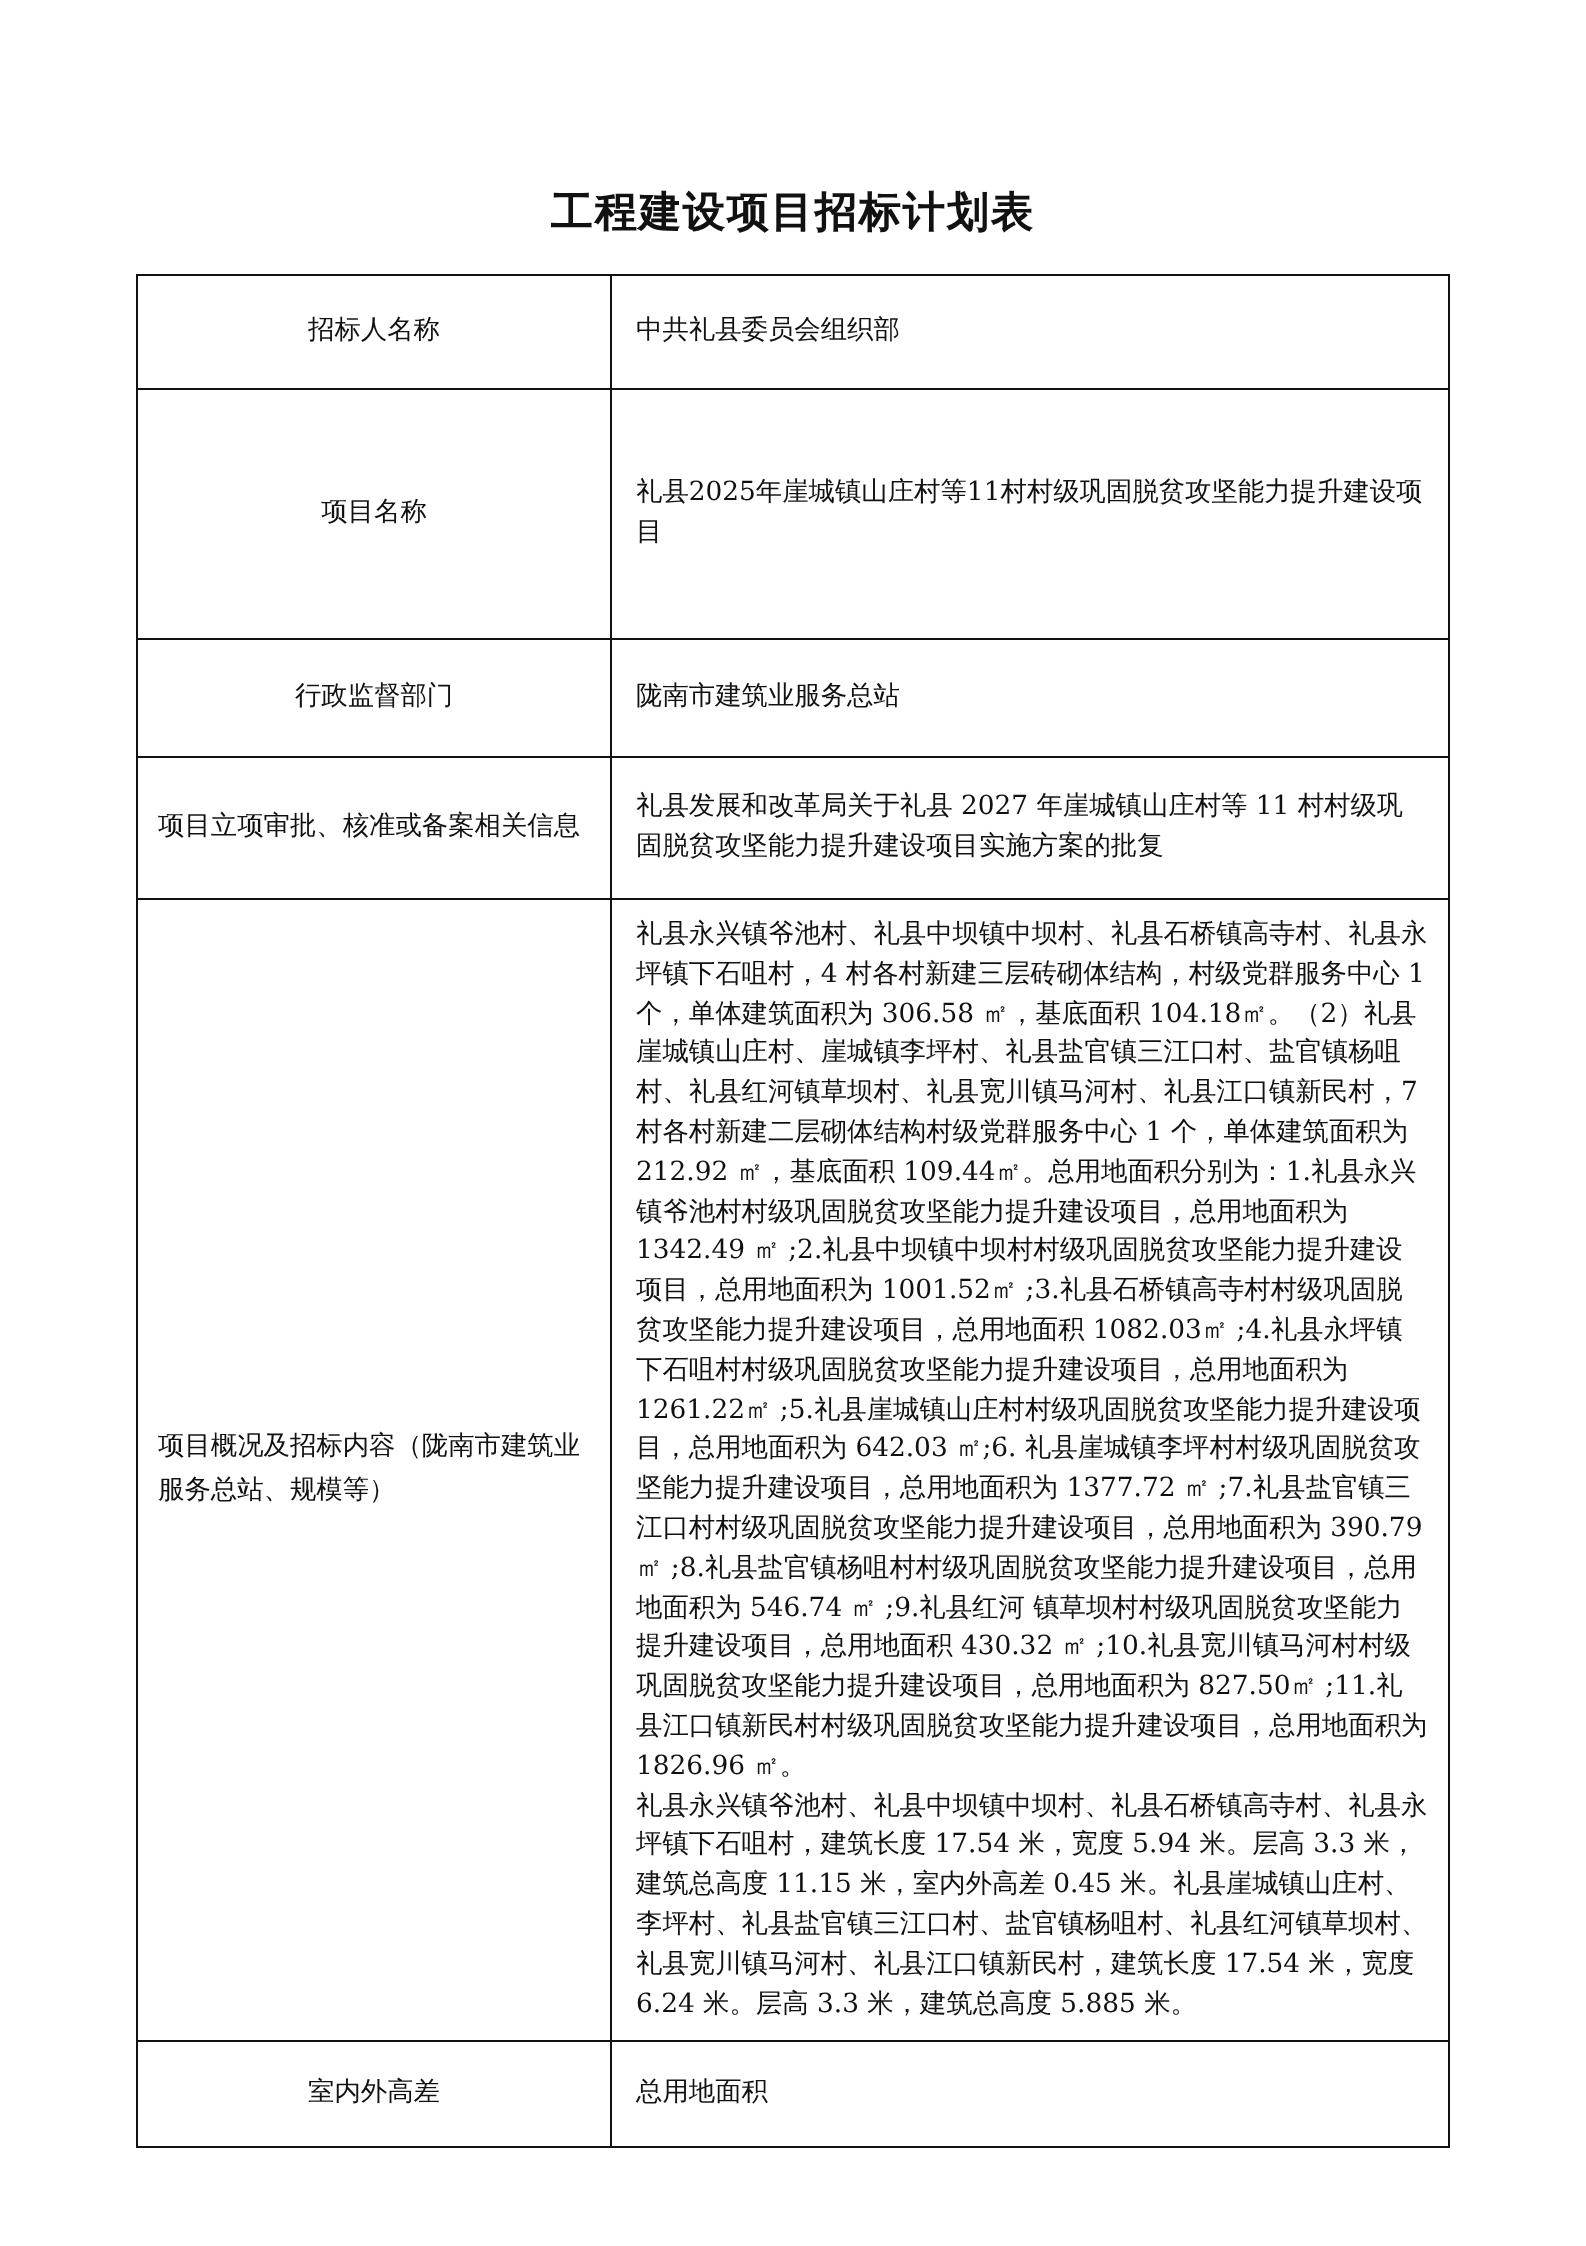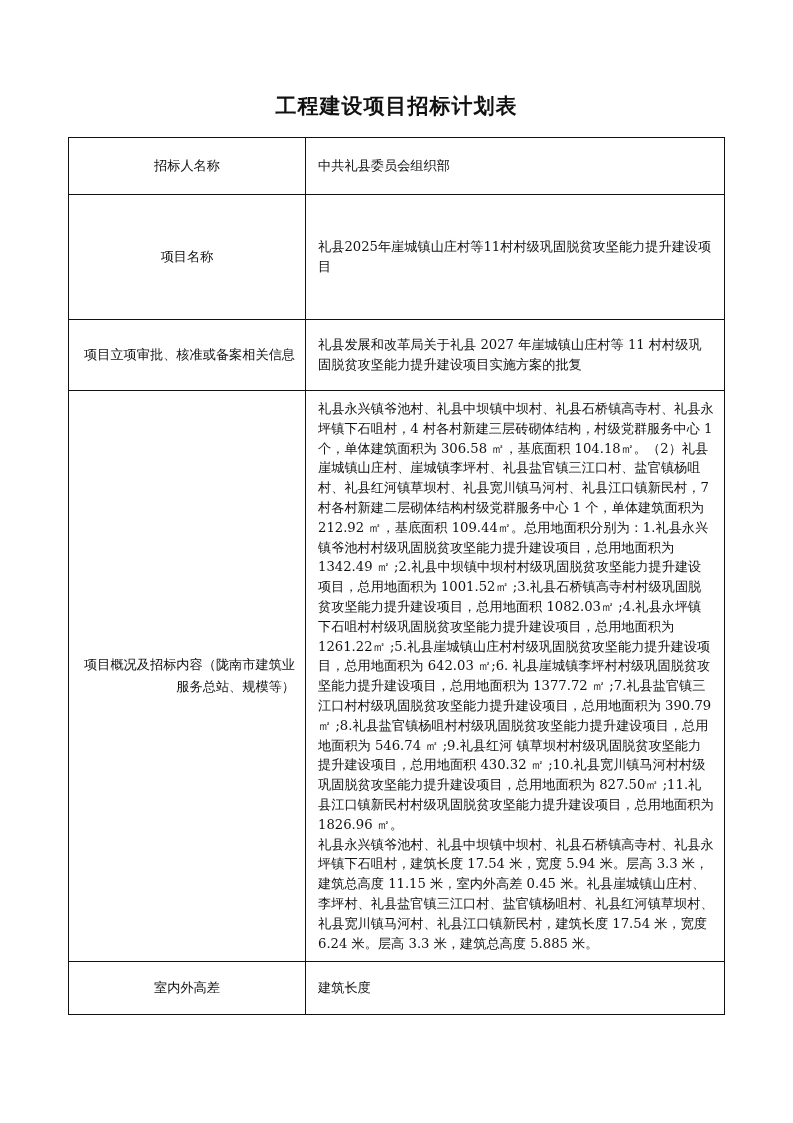--- a/index.html
+++ b/index.html
@@ -44,21 +44,21 @@
     font-size: 13.2px;
     line-height: 1.5;
   }
   td.label {
     width: 216px;
     text-align: center;
     padding: 7px 10px;
     font-size: 13.2px;
   }
   td.label.multiline {
-    text-align: right;
+    text-align: left;
     line-height: 1.65;
   }
   td.value {
     padding: 8px 10px 8px 12px;
     text-align: left;
   }
   .row-h1 td { height: 40px; }
   .row-h2 td { height: 108px; }
   .row-h3 td { height: 42px; }
   .row-h4 td { height: 54px; }
@@ -95,34 +95,38 @@
       <tr class="row-h1">
         <td class="label">招标人名称</td>
         <td class="value value-big">中共礼县委员会组织部</td>
       </tr>
 
       <tr class="row-h2">
         <td class="label">项目名称</td>
         <td class="value value-big">礼县2025年崖城镇山庄村等11村村级巩固脱贫攻坚能力提升建设项目</td>
       </tr>
 
+      <tr class="row-h3">
+        <td class="label">行政监督部门</td>
+        <td class="value value-big">陇南市建筑业服务总站</td>
+      </tr>
 
       <tr class="row-h4">
         <td class="label multiline">项目立项审批、核准或备案相关信息</td>
         <td class="value value-mid">礼县发展和改革局关于礼县 2027 年崖城镇山庄村等 11 村村级巩固脱贫攻坚能力提升建设项目实施方案的批复</td>
       </tr>
 
       <tr>
         <td class="label multiline">项目概况及招标内容（陇南市建筑业服务总站、规模等）</td>
         <td class="value value-para">
           <p>礼县永兴镇爷池村、礼县中坝镇中坝村、礼县石桥镇高寺村、礼县永坪镇下石咀村，4 村各村新建三层砖砌体结构，村级党群服务中心 1 个，单体建筑面积为 306.58 ㎡，基底面积 104.18㎡。（2）礼县崖城镇山庄村、崖城镇李坪村、礼县盐官镇三江口村、盐官镇杨咀村、礼县红河镇草坝村、礼县宽川镇马河村、礼县江口镇新民村，7 村各村新建二层砌体结构村级党群服务中心 1 个，单体建筑面积为 212.92 ㎡，基底面积 109.44㎡。总用地面积分别为：1.礼县永兴镇爷池村村级巩固脱贫攻坚能力提升建设项目，总用地面积为 1342.49 ㎡ ;2.礼县中坝镇中坝村村级巩固脱贫攻坚能力提升建设项目，总用地面积为 1001.52㎡ ;3.礼县石桥镇高寺村村级巩固脱贫攻坚能力提升建设项目，总用地面积 1082.03㎡ ;4.礼县永坪镇下石咀村村级巩固脱贫攻坚能力提升建设项目，总用地面积为 1261.22㎡ ;5.礼县崖城镇山庄村村级巩固脱贫攻坚能力提升建设项目，总用地面积为 642.03 ㎡;6. 礼县崖城镇李坪村村级巩固脱贫攻坚能力提升建设项目，总用地面积为 1377.72 ㎡ ;7.礼县盐官镇三江口村村级巩固脱贫攻坚能力提升建设项目，总用地面积为 390.79 ㎡ ;8.礼县盐官镇杨咀村村级巩固脱贫攻坚能力提升建设项目，总用地面积为 546.74 ㎡ ;9.礼县红河 镇草坝村村级巩固脱贫攻坚能力提升建设项目，总用地面积 430.32 ㎡ ;10.礼县宽川镇马河村村级巩固脱贫攻坚能力提升建设项目，总用地面积为 827.50㎡ ;11.礼县江口镇新民村村级巩固脱贫攻坚能力提升建设项目，总用地面积为 1826.96 ㎡。</p>
           <p>礼县永兴镇爷池村、礼县中坝镇中坝村、礼县石桥镇高寺村、礼县永坪镇下石咀村，建筑长度 17.54 米，宽度 5.94 米。层高 3.3 米，建筑总高度 11.15 米，室内外高差 0.45 米。礼县崖城镇山庄村、李坪村、礼县盐官镇三江口村、盐官镇杨咀村、礼县红河镇草坝村、礼县宽川镇马河村、礼县江口镇新民村，建筑长度 17.54 米，宽度 6.24 米。层高 3.3 米，建筑总高度 5.885 米。</p>
         </td>
       </tr>
 
       <tr class="row-h6">
         <td class="label">室内外高差</td>
-        <td class="value value-mid">建筑长度</td>
+        <td class="value value-mid">总用地面积</td>
       </tr>
     </tbody>
   </table>
 
 </div>
 
 </body></html>

